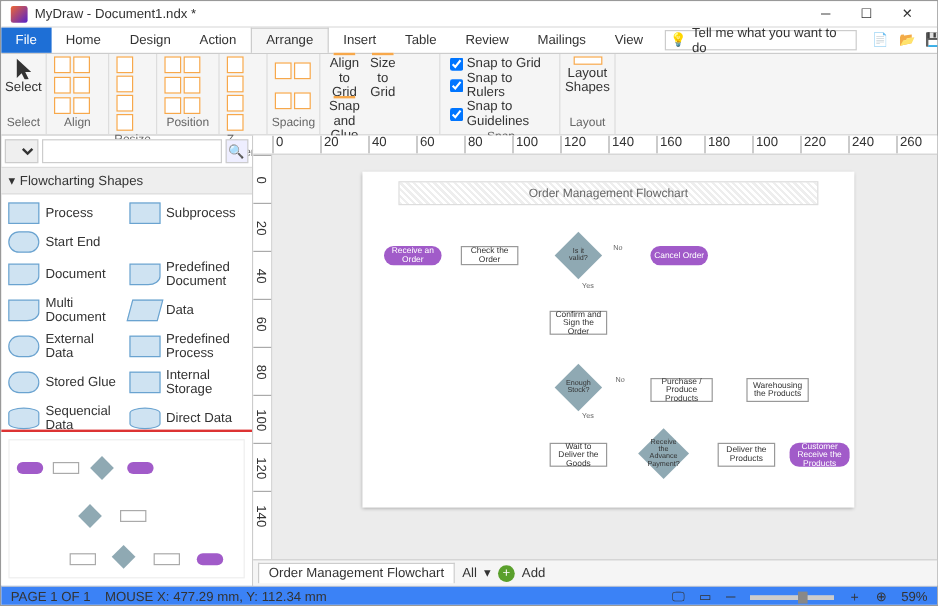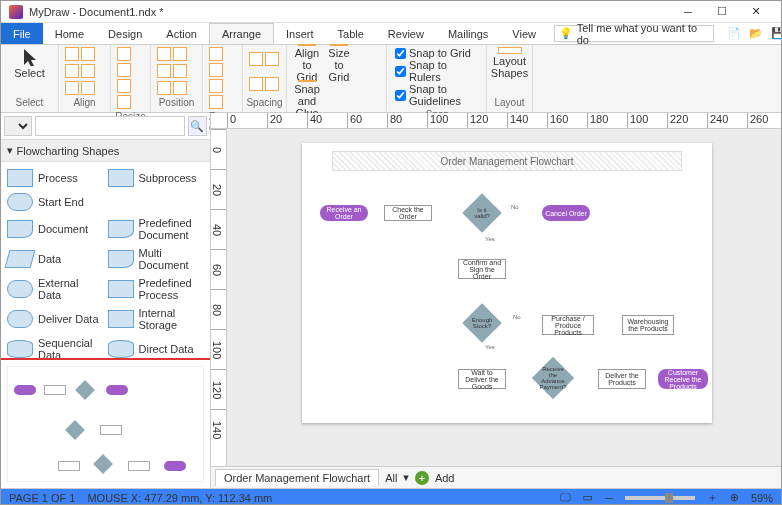--- a/index.html
+++ b/index.html
@@ -96,21 +96,21 @@
   <div class="quickbar">
     <div class="qicon">📄</div>
     <div class="qicon">📂</div>
     <div class="qicon">💾</div>
 
   </div>
 
 </div>
 
 <div class="ribbon">
-  <div class="rgroup" style="width:58px">
+  <div class="rgroup" style="width:38px">
     <div class="bigicon">
         <svg width="18" height="22">
           <path d="M3 2 L3 18 L7 14 L10 20 L13 19 L10 13 L15 13 Z" fill="#333"></path>
         </svg>
         <span>Select</span>
       </div>
     <div class="lbl">Select</div>
   </div>
   <div class="rgroup" style="width:52px">
     <div class="icons">
@@ -236,42 +236,42 @@
             <div class="shp doc"></div>
             <span>Document</span>
           </div>
           <div class="shapecell">
             <div class="shp doc"></div>
             <span>Predefined Document</span>
           </div>
         </div>
       <div class="shaperow">
           <div class="shapecell">
+            <div class="shp doc"></div>
+            <span>Multi Document</span>
+          </div>
+          <div class="shapecell">
             <div class="shp para"></div>
             <span>Data</span>
           </div>
-          <div class="shapecell">
-            <div class="shp doc"></div>
-            <span>Multi Document</span>
-          </div>
         </div>
       <div class="shaperow">
           <div class="shapecell">
             <div class="shp round"></div>
             <span>External Data</span>
           </div>
           <div class="shapecell">
             <div class="shp rect"></div>
             <span>Predefined Process</span>
           </div>
         </div>
       <div class="shaperow">
           <div class="shapecell">
             <div class="shp round"></div>
-            <span>Deliver Data</span>
+            <span>Stored Glue</span>
           </div>
           <div class="shapecell">
             <div class="shp rect"></div>
             <span>Internal Storage</span>
           </div>
         </div>
       <div class="shaperow">
           <div class="shapecell">
             <div class="shp cyl"></div>
             <span>Sequencial Data</span>

